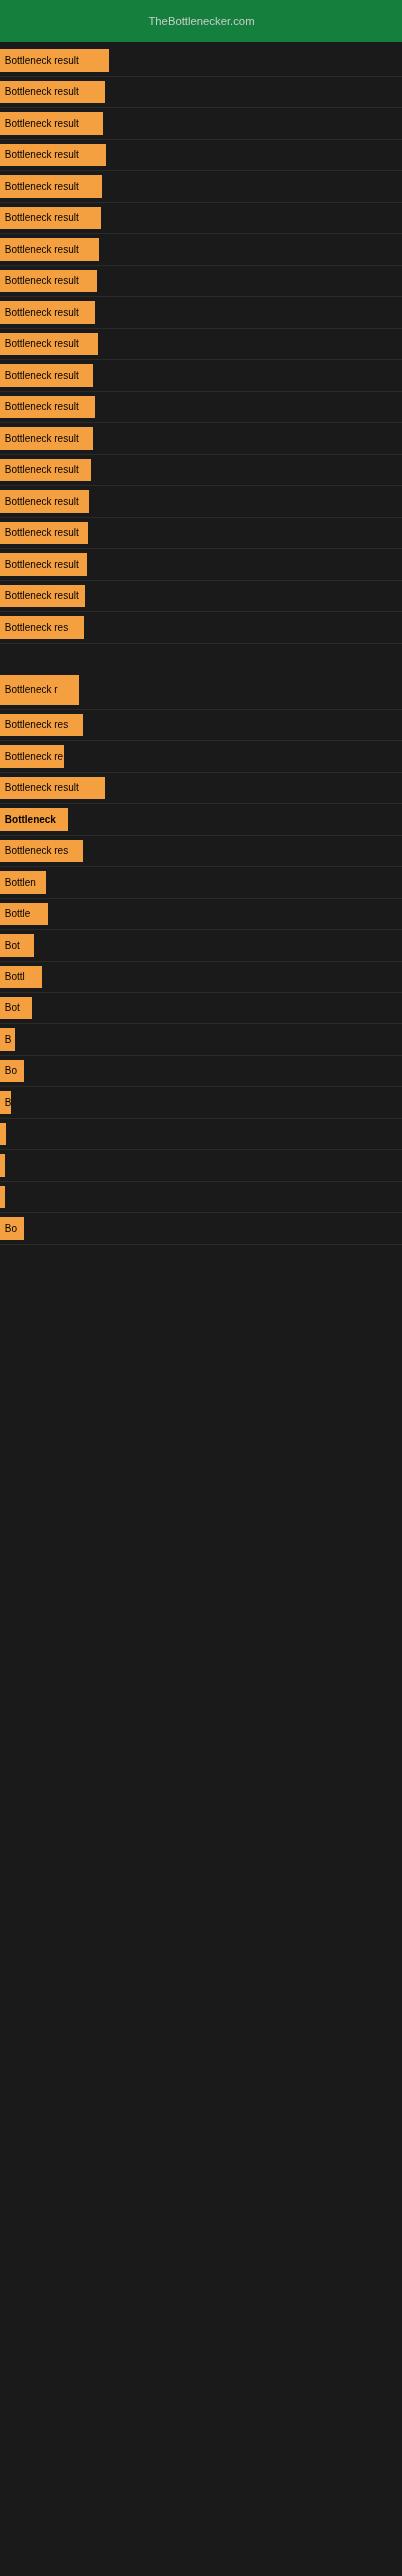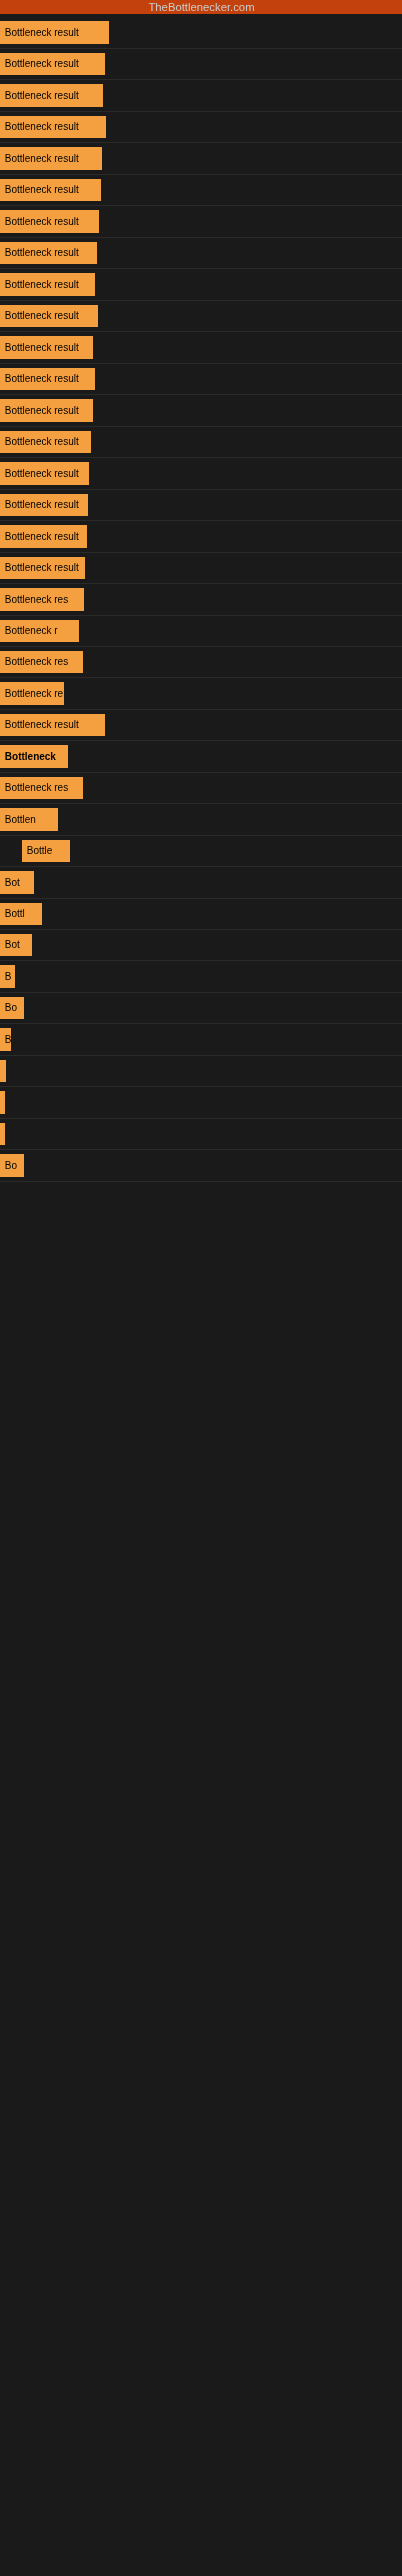--- a/index.html
+++ b/index.html
@@ -11,22 +11,22 @@
       background-color: #1a1a1a;
       width: 403px;
       min-height: 2576px;
       font-family: Arial, sans-serif;
       position: relative;
     }
     .site-title {
       text-align: center;
       color: #cccccc;
       font-size: 11.3px;
-      padding: 1px 0;
-      background-color: #c2410c;
+      padding: 15px 0;
+      background-color: #15803d;
     }
     .bars-container {
       padding: 3.2px 0;
       position: relative;
     }
     .bar-item {
       display: flex;
       align-items: center;
       margin: 0;
       position: relative;
@@ -147,21 +147,21 @@
         <div class="bar" style="width: 85px; height: 22.5px;">Bottleneck result</div>
       </div>
     </div>
     <div class="bar-wrapper">
       <div class="bar-item">
         <div class="bar" style="width: 84px; height: 22.5px;">Bottleneck res</div>
       </div>
     </div>
     <div class="bar-wrapper">
       <div class="bar-item">
-        <div class="bar" style="width: 79px; height: 22px;">Bottleneck r</div>
+        <div class="bar" style="width: 79px; height: 30px; margin-top: 27px;">Bottleneck r</div>
       </div>
     </div>
     <div class="bar-wrapper">
       <div class="bar-item">
         <div class="bar" style="width: 83px; height: 22.5px;">Bottleneck res</div>
       </div>
     </div>
     <div class="bar-wrapper">
       <div class="bar-item">
         <div class="bar" style="width: 64px; height: 22.5px;">Bottleneck re</div>
@@ -177,26 +177,26 @@
         <div class="bar" style="width: 68px; height: 22.5px; font-weight: bold;">Bottleneck</div>
       </div>
     </div>
     <div class="bar-wrapper">
       <div class="bar-item">
         <div class="bar" style="width: 83px; height: 22.5px;">Bottleneck res</div>
       </div>
     </div>
     <div class="bar-wrapper">
       <div class="bar-item">
-        <div class="bar" style="width: 58px; height: 22.5px;">Bottlen</div>
-      </div>
-    </div>
-    <div class="bar-wrapper">
-      <div class="bar-item">
-        <div class="bar" style="width: 48px; height: 22.5px; margin-left: 22px;">Bottle</div>
+        <div class="bar" style="width: 46px; height: 22.5px;">Bottlen</div>
+      </div>
+    </div>
+    <div class="bar-wrapper">
+      <div class="bar-item">
+        <div class="bar" style="width: 48px; height: 22.5px;">Bottle</div>
       </div>
     </div>
     <div class="bar-wrapper">
       <div class="bar-item">
         <div class="bar" style="width: 34px; height: 22.5px;">Bot</div>
       </div>
     </div>
     <div class="bar-wrapper">
       <div class="bar-item">
         <div class="bar" style="width: 42px; height: 22px;">Bottl</div>

